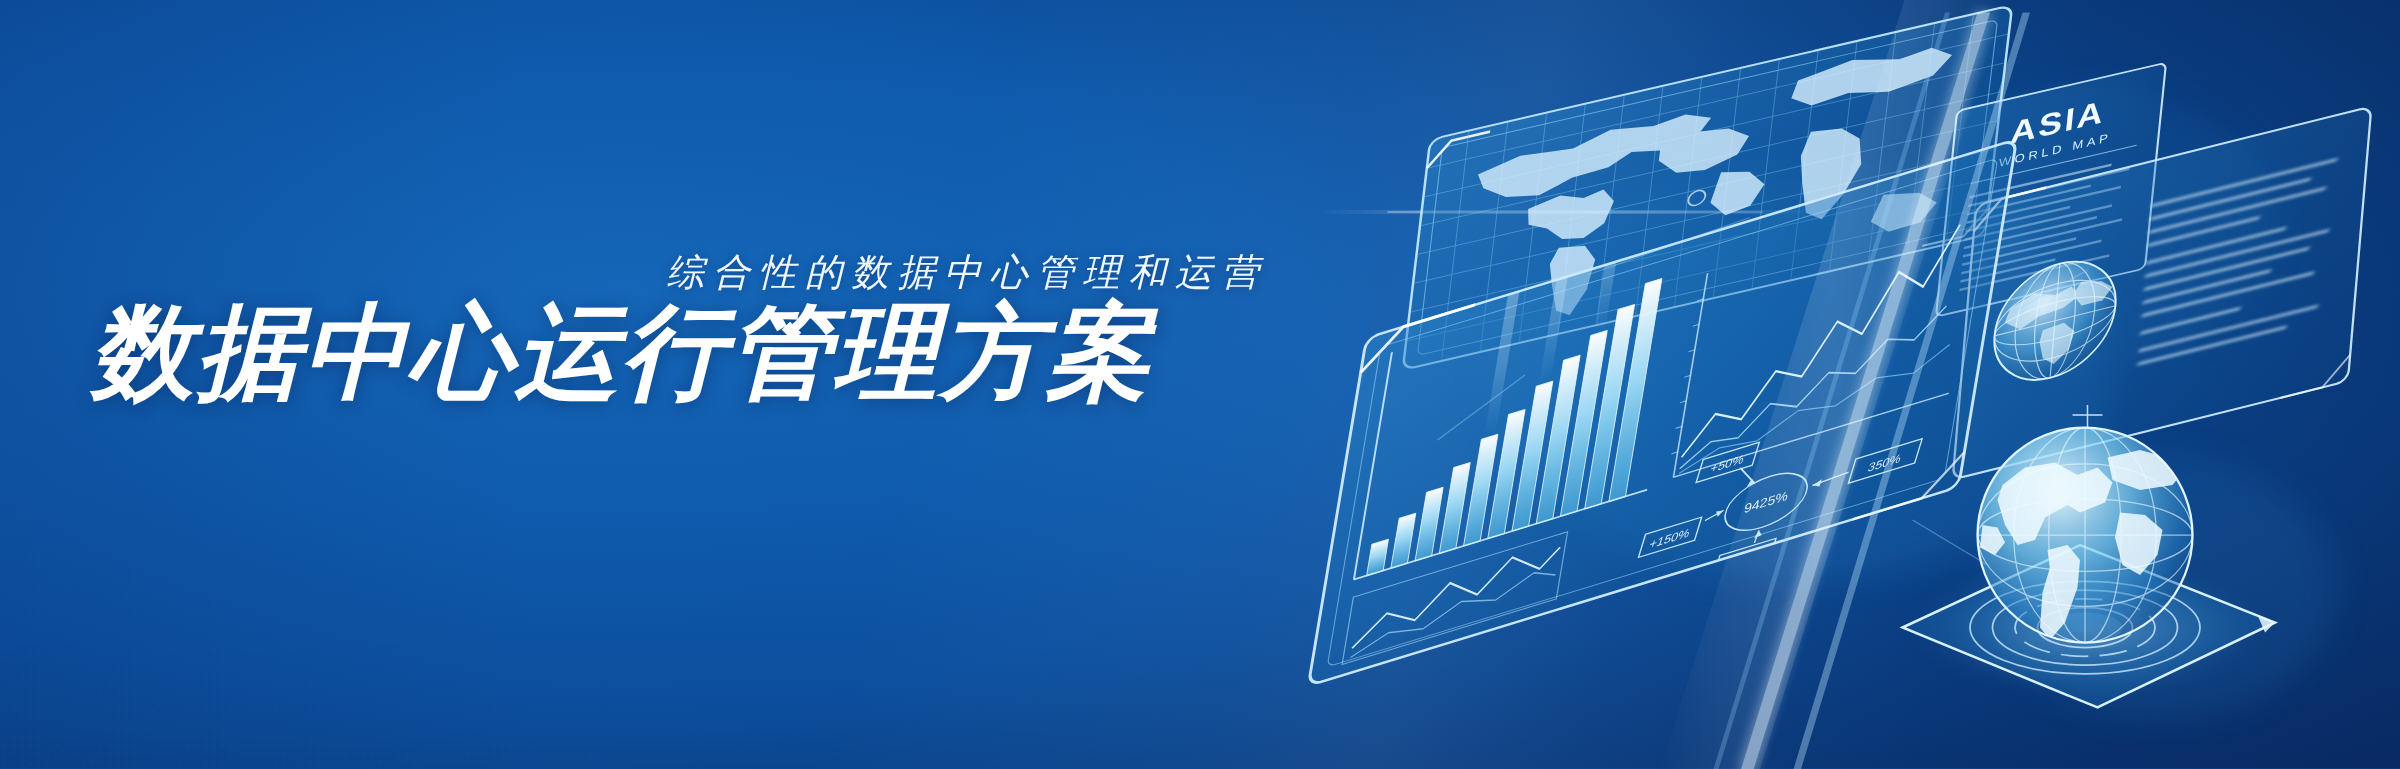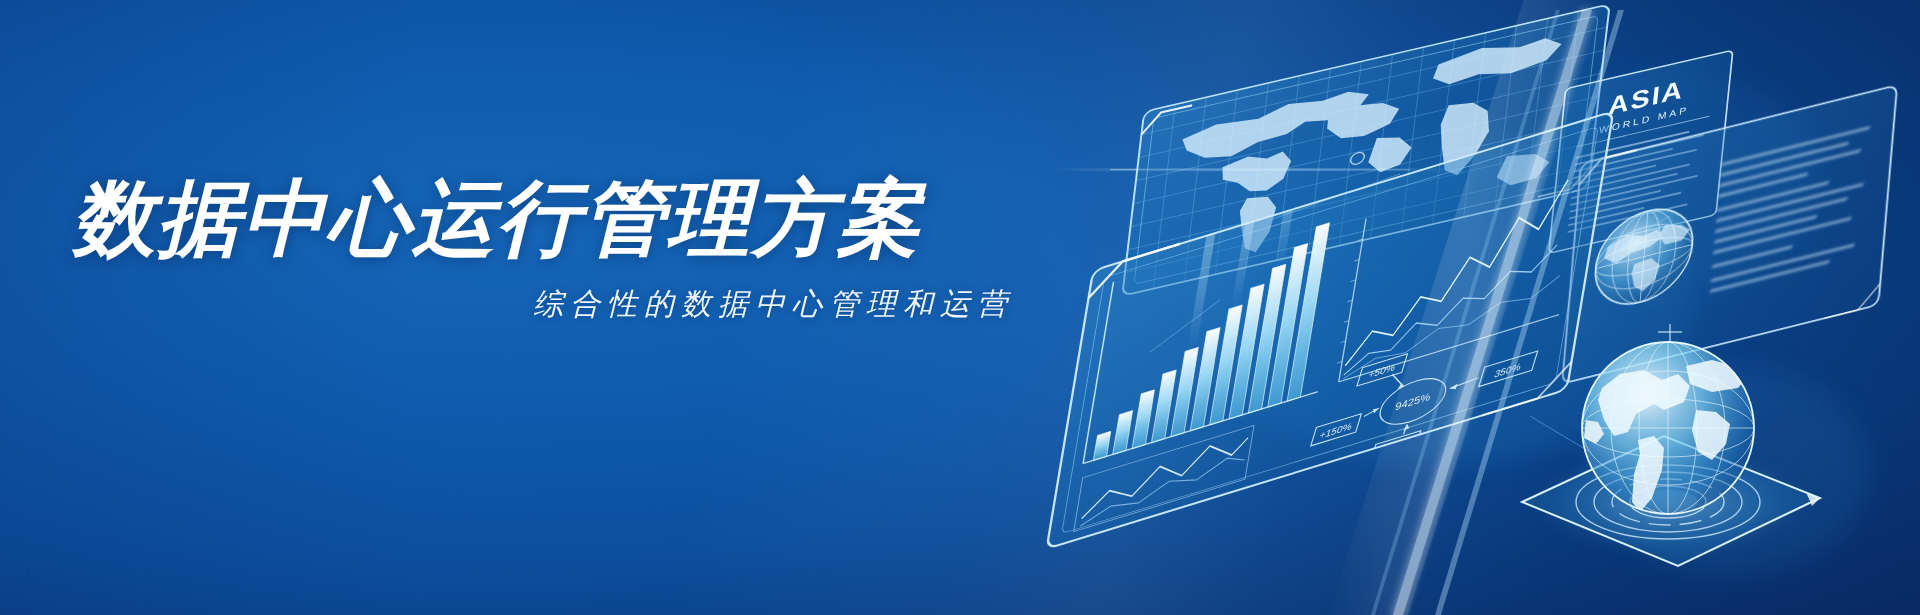--- a/index.html
+++ b/index.html
@@ -83,22 +83,22 @@
 </head>
 <body>
 
 <div id="banner">
 
   <div id="sheen-a"></div>
   <div id="dotgrid"></div>
   <div id="vignette"></div>
 
   <div id="text-block">
+    <div id="subtitle">综合性的数据中心管理和运营</div>
     <div id="main-title">数据中心运行管理方案</div>
-    <div id="subtitle">综合性的数据中心管理和运营</div>
   </div>
 
   <div id="holo">
   <svg viewBox="0 0 950 615" preserveAspectRatio="xMidYMid meet">
     <defs>
       <linearGradient id="panelGlass" x1="0" y1="0" x2="1" y2="1">
         <stop offset="0%" stop-color="#2e86c8" stop-opacity="0.52"></stop>
         <stop offset="48%" stop-color="#1a6fb5" stop-opacity="0.40"></stop>
         <stop offset="100%" stop-color="#10538f" stop-opacity="0.30"></stop>
       </linearGradient>

